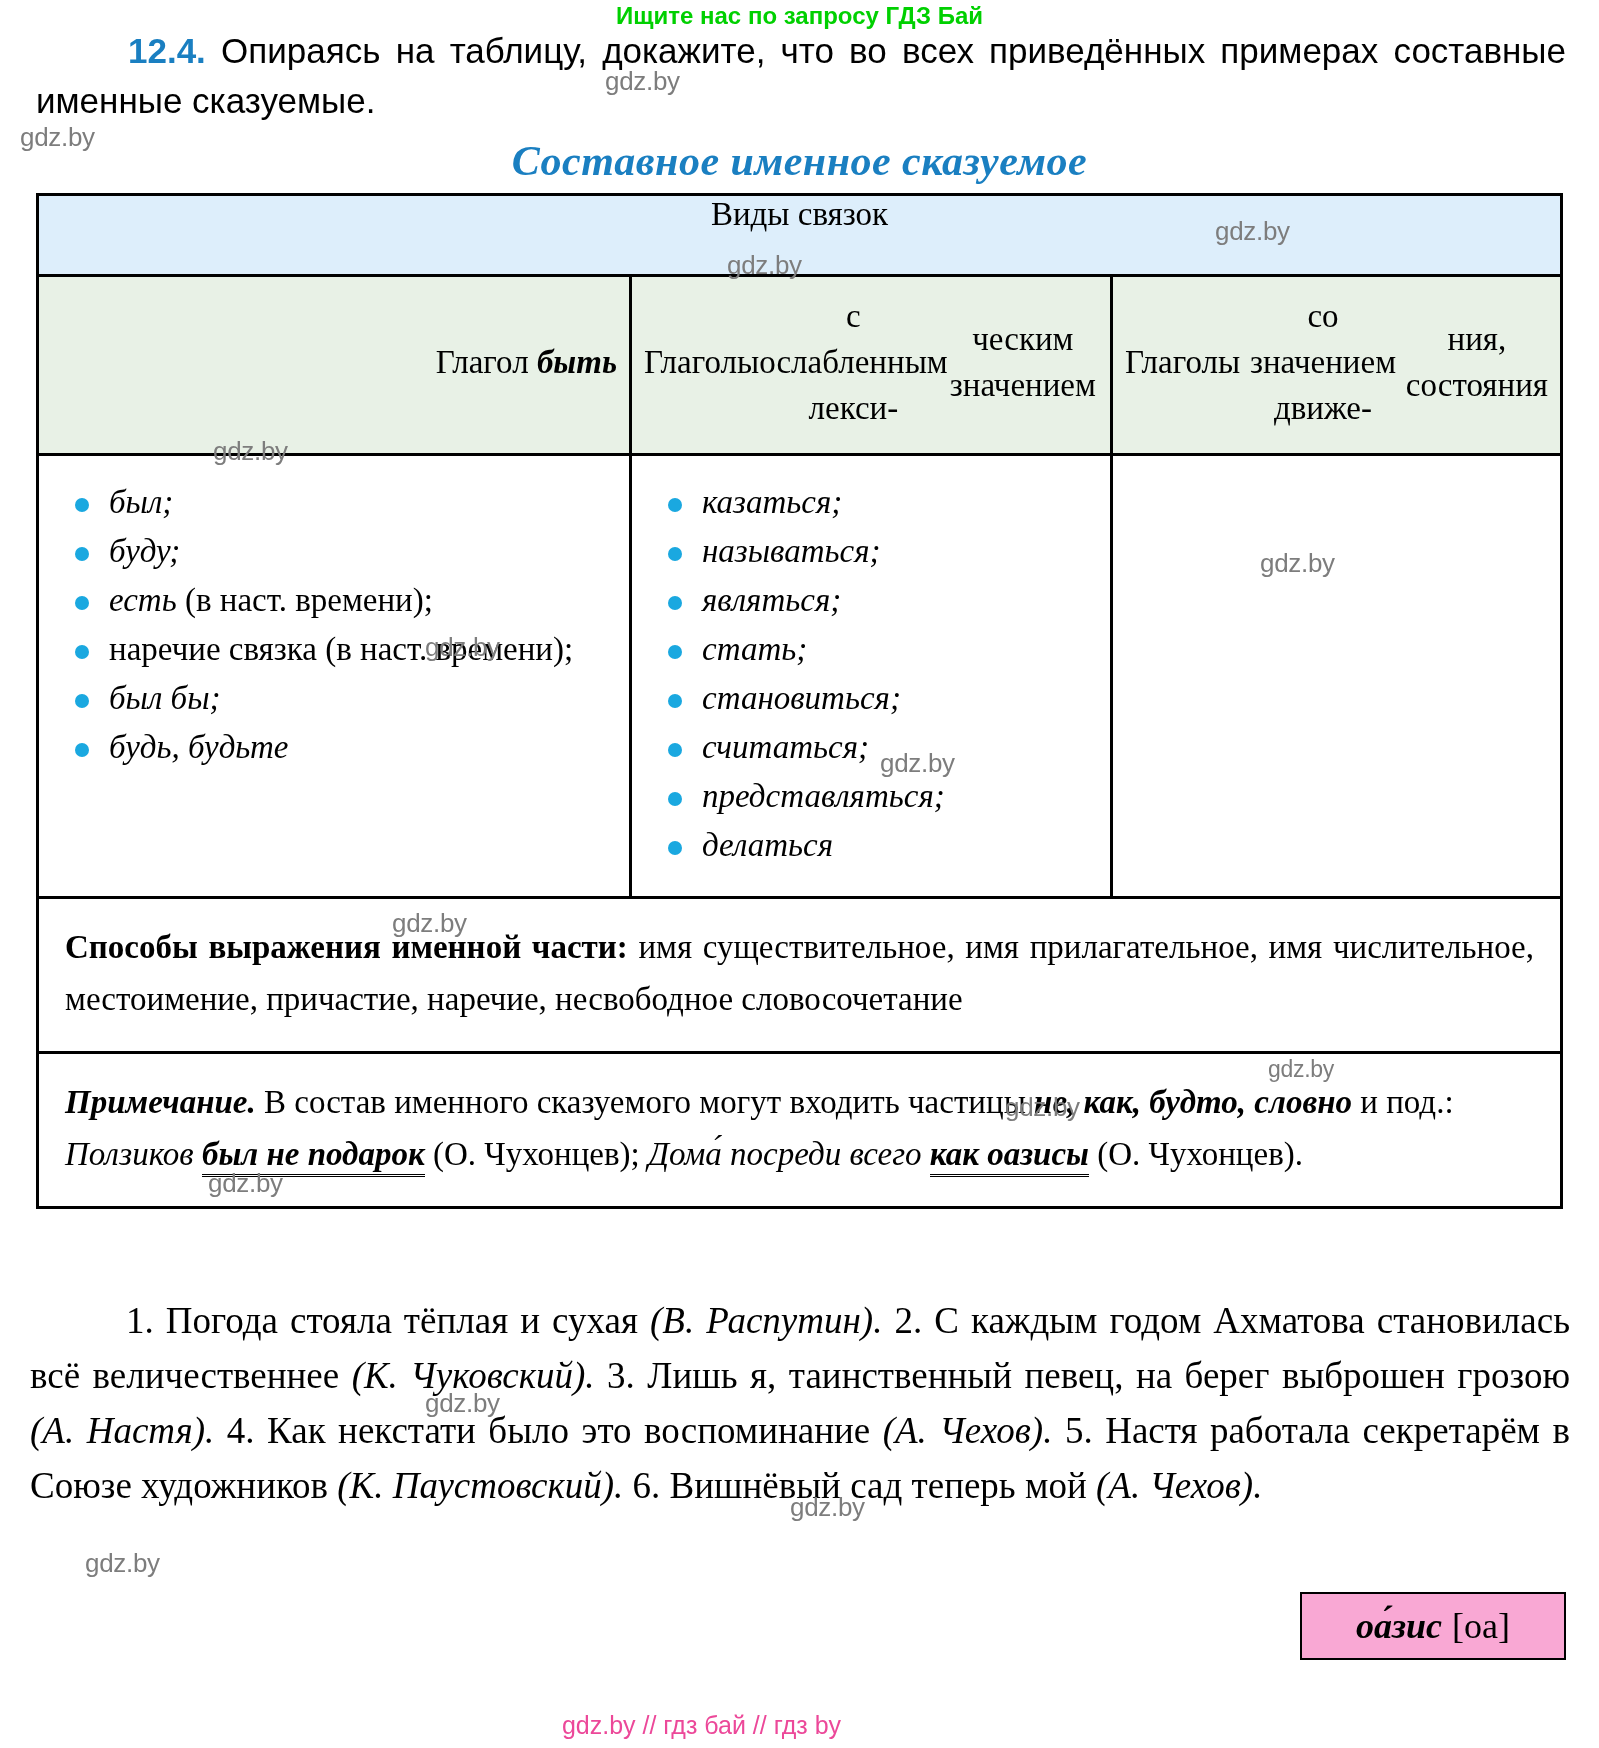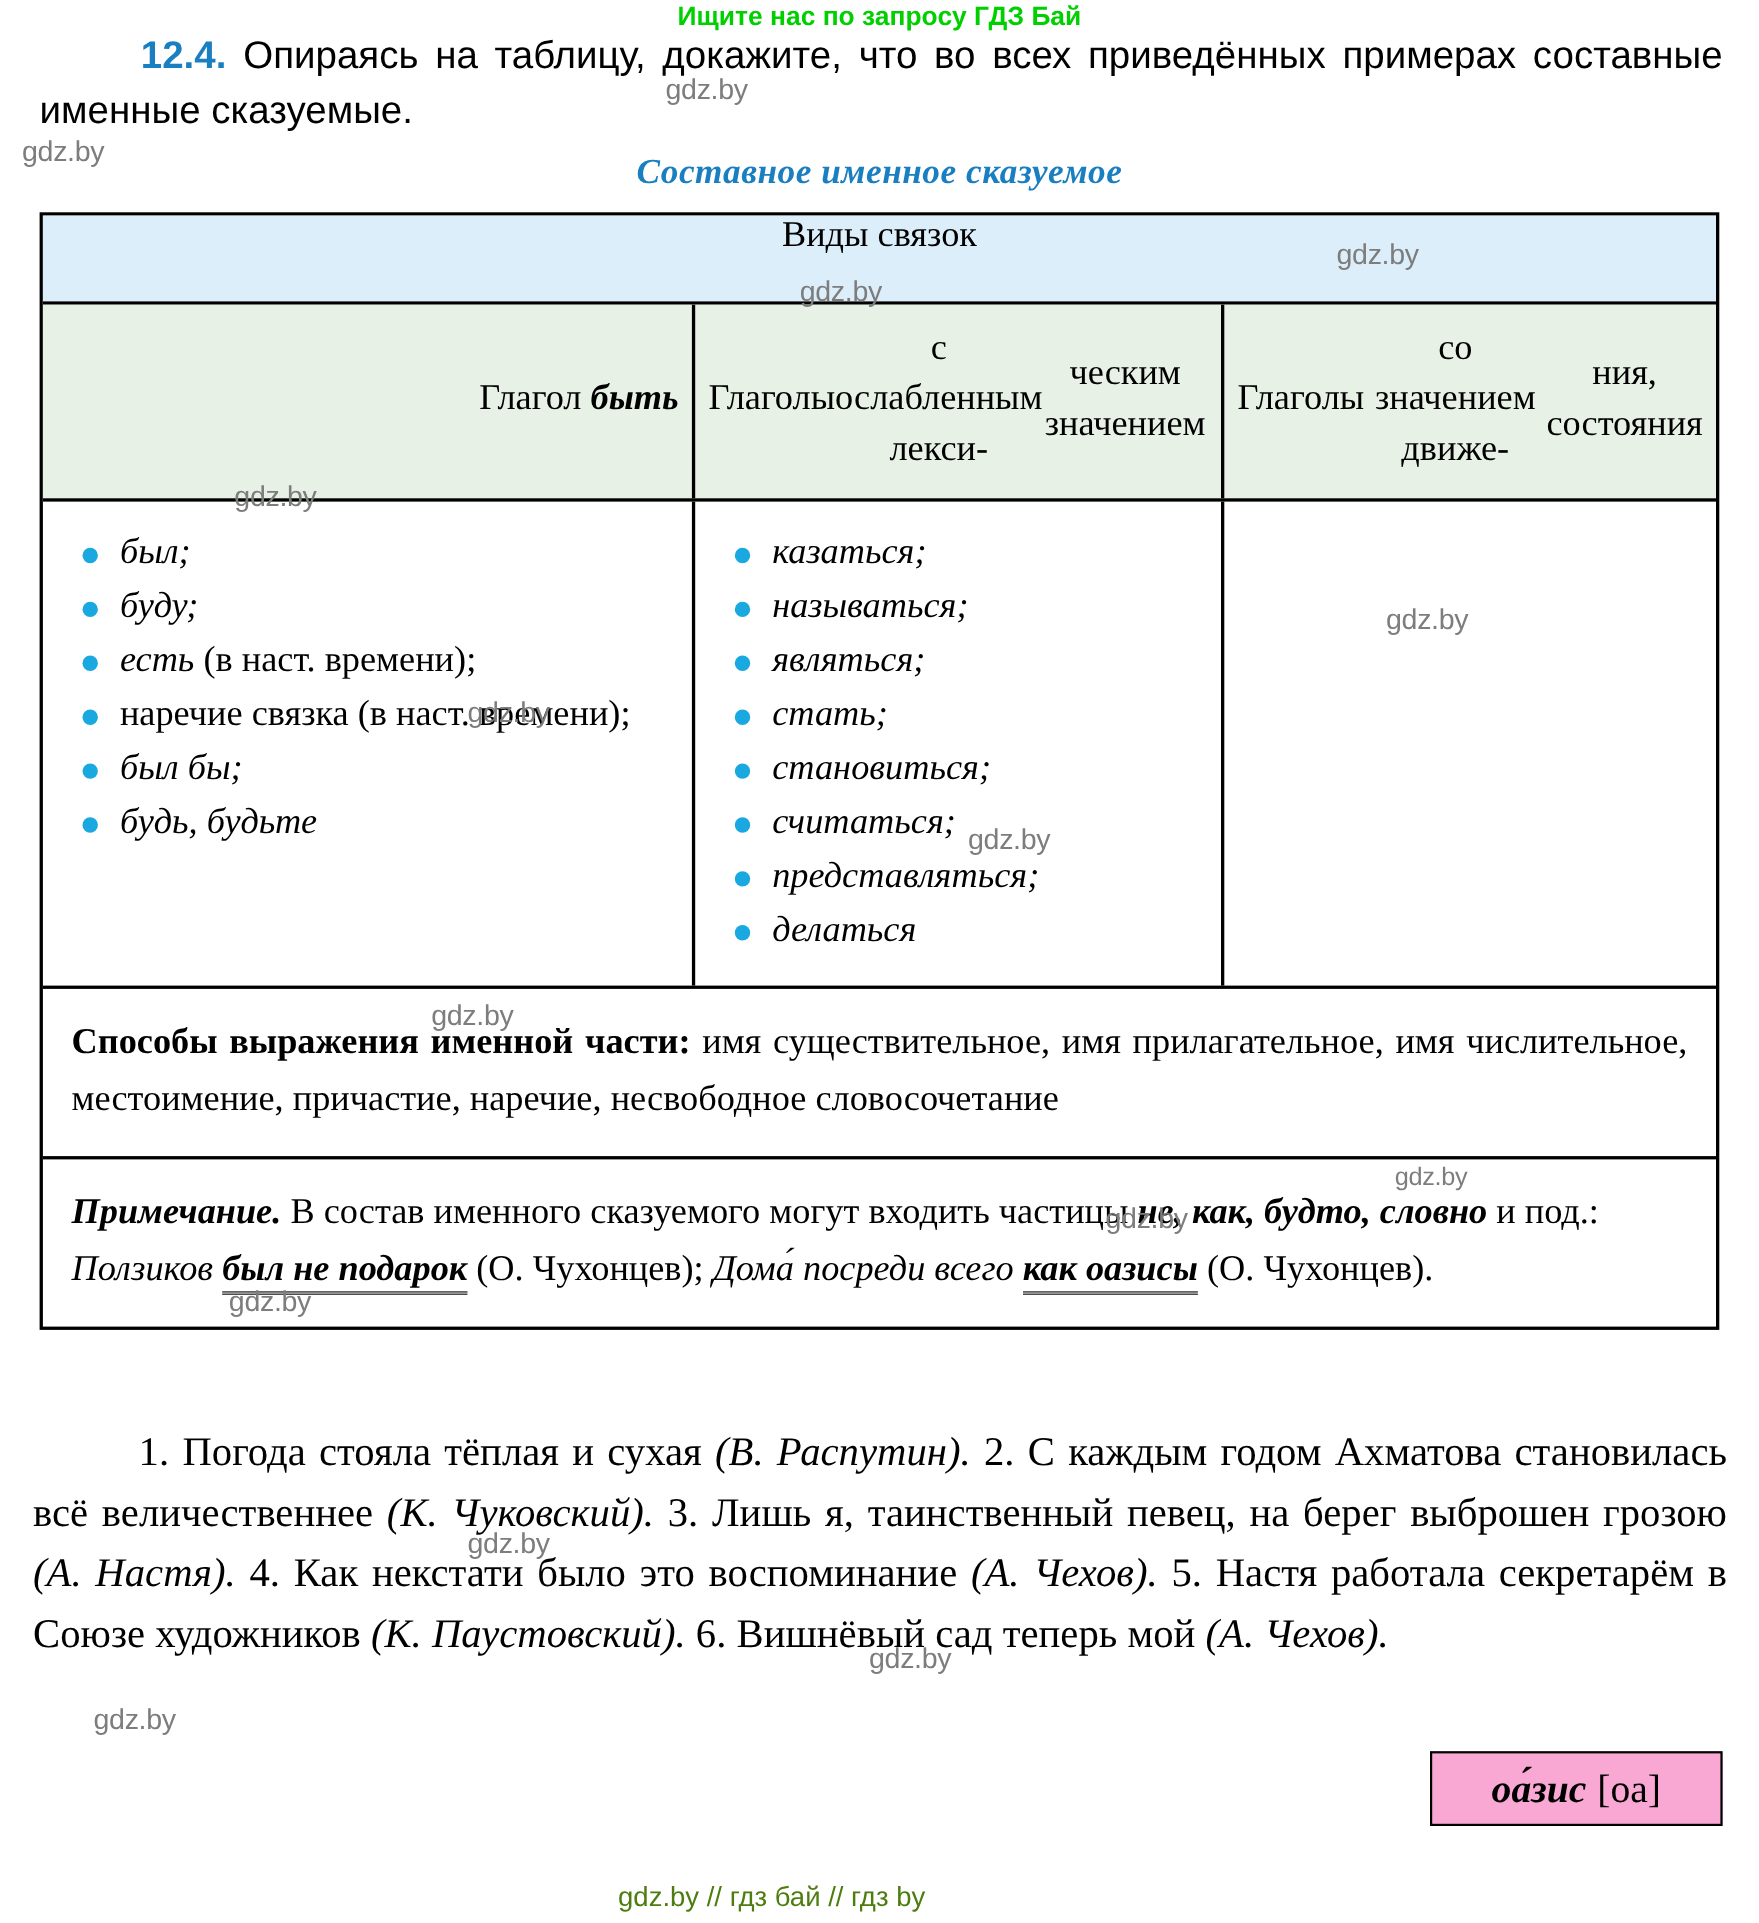--- a/index.html
+++ b/index.html
@@ -39,21 +39,21 @@
     font-size: 24px;
     z-index: 50;
   }
   .wm-foot {
     position: absolute;
     bottom: 8px;
     left: 0;
     width: 1403px;
     text-align: center;
     font-family: "Liberation Sans", "DejaVu Sans", sans-serif;
-    color: #4d7c0f;
+    color: #ec4899;
     font-size: 25px;
     z-index: 50;
   }
 
   
   .exercise {
     position: absolute;
     top: 26px;
     left: 36px;
     width: 1530px;
@@ -71,21 +71,21 @@
   
   .table-title {
     position: absolute;
     top: 137px;
     left: 0;
     width: 1599px;
     text-align: center;
     color: #1a7fc1;
     font-weight: bold;
     font-style: italic;
-    font-size: 32px;
+    font-size: 42px;
     font-family: "Liberation Serif", "DejaVu Serif", serif;
     letter-spacing: 0.5px;
   }
 
   
   .tbl {
     position: absolute;
     top: 193px;
     left: 36px;
     width: 1527px;

